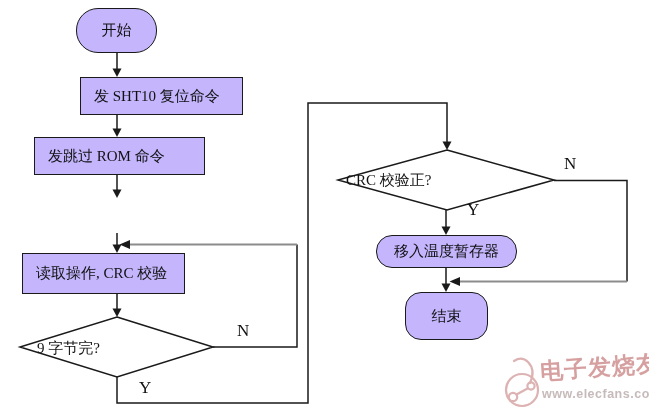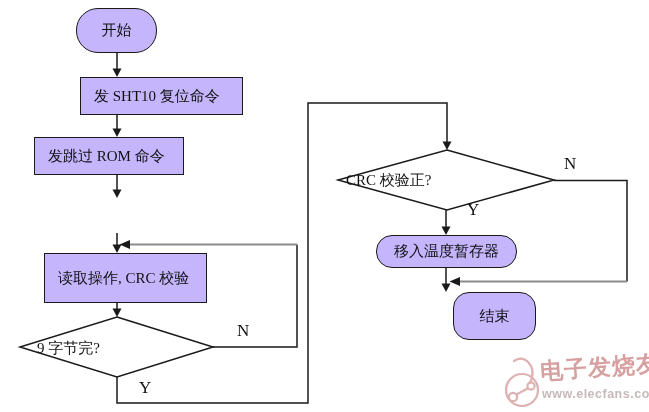--- a/index.html
+++ b/index.html
@@ -79,34 +79,34 @@
   </svg>
 
   <div class="node terminator" style="left:76px;top:8px;width:81px;height:45px;">
     <span>开始</span>
   </div>
 
   <div class="node process" style="left:34px;top:77px;width:163px;height:38px;margin-left:46px;">
     <span>发 SHT10 复位命令</span>
   </div>
 
-  <div class="node process" style="left:34px;top:137px;width:150px;height:38px;">
+  <div class="node process" style="left:34px;top:137px;width:171px;height:38px;">
     <span>发跳过 ROM 命令</span>
   </div>
 
 
-  <div class="node process" style="left:44px;top:253px;width:163px;height:50px;">
+  <div class="node process" style="left:22px;top:253px;width:163px;height:41px;">
     <span>读取操作, CRC 校验</span>
   </div>
 
   <div class="node process centered" style="left:376px;top:235px;width:141px;height:33px;">
     <span>移入温度暂存器</span>
   </div>
 
-  <div class="node terminator end" style="left:405px;top:292px;width:83px;height:48px;margin-left:48px;">
+  <div class="node terminator end" style="left:405px;top:292px;width:83px;height:48px;">
     <span>结束</span>
   </div>
 
   <div class="float-label" style="left:37px;top:339px;width:160px;font-family:Liberation Serif, serif;">9 字节完?</div>
 
   <div class="float-label" style="left:346px;top:171px;width:200px;">CRC 校验正?</div>
 
   <div class="branch-label" style="left:237px;top:321px;">N</div>
   <div class="branch-label" style="left:139px;top:378px;">Y</div>
   <div class="branch-label" style="left:564px;top:154px;">N</div>

